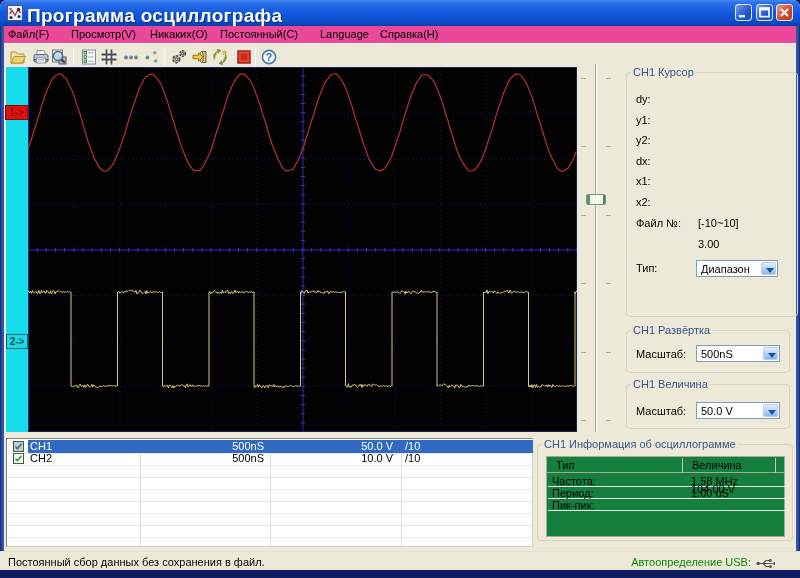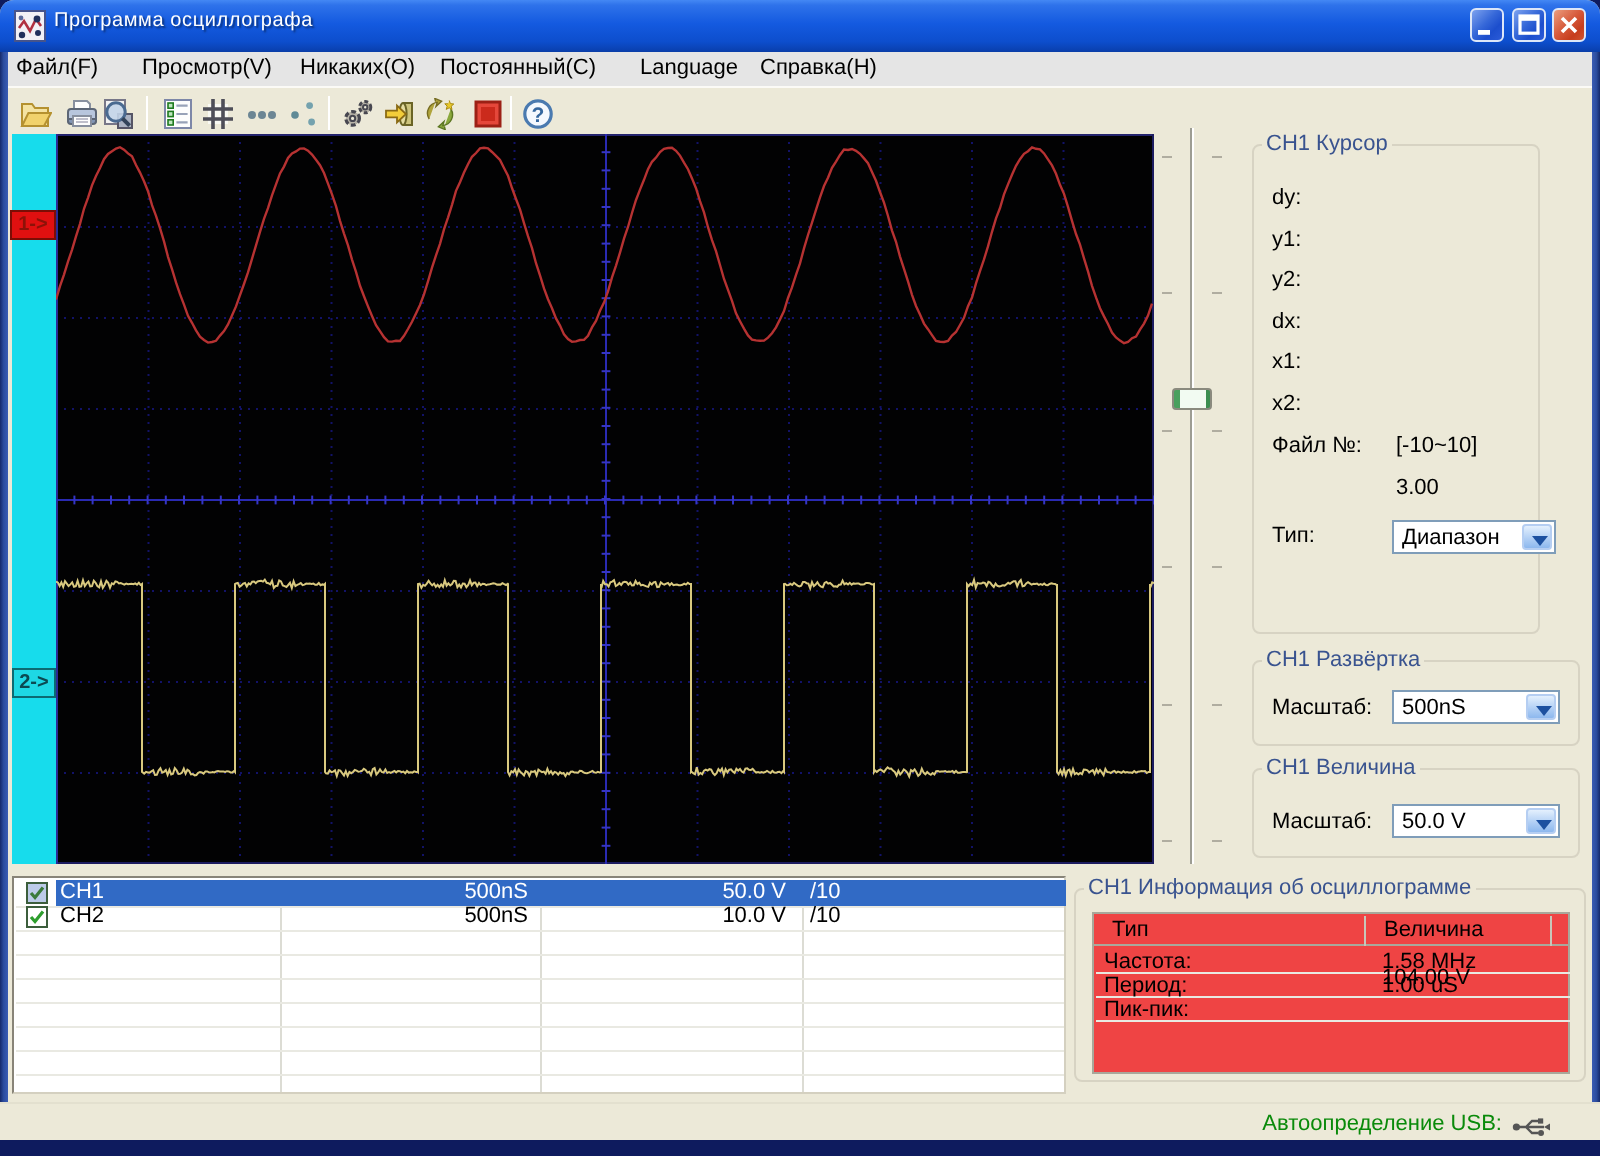--- a/index.html
+++ b/index.html
@@ -1,24 +1,24 @@
 <!DOCTYPE html>
 <html><head><meta charset="utf-8"><style>
 *{margin:0;padding:0;box-sizing:border-box}
 html,body{width:800px;height:578px;overflow:hidden}
 body{position:relative;background:#0e1b5e;font-family:"Liberation Sans",sans-serif;font-size:11px;color:#000}
 .abs{position:absolute}
 #win{position:absolute;left:0;top:0;width:800px;height:570px;background:#ece9d8;border-radius:7px 7px 0 0}
 #titlebar{position:absolute;left:0;top:0;width:800px;height:26px;border-radius:7px 7px 0 0;
  background:linear-gradient(180deg,#4488f4 0%,#2e72ea 10%,#145ae0 45%,#0d4ecd 80%,#0a41b2 96%,#0a3da6 100%)}
-#title{position:absolute;left:27px;top:5px;color:#fff;font-size:10px;font-weight:normal;text-shadow:1px 1px 1px #0a3076;letter-spacing:0.3px}
+#title{position:absolute;left:27px;top:5px;color:#fff;font-size:19px;font-weight:bold;text-shadow:1px 1px 1px #0a3076;letter-spacing:0.3px}
 .tbtn{position:absolute;top:4px;width:17px;height:17px;border-radius:3px;border:1px solid #dce6f8}
 .bblue{background:linear-gradient(135deg,#7da2ef 0%,#3567d8 45%,#1c4ecd 70%,#2b5bd8 100%)}
 .bred{background:linear-gradient(135deg,#eb9e7f 0%,#d75b3c 45%,#c63d1d 75%,#d0542f 100%)}
-#menubar{position:absolute;left:4px;top:26px;width:792px;height:17px;background:#e5e5e5}
+#menubar{position:absolute;left:4px;top:26px;width:792px;height:17px;background:#ec4899}
 .mitem{position:absolute;top:2px;font-size:11px}
 #toolbar{position:absolute;left:4px;top:43px;width:792px;height:23px;background:#ece9d8;border-top:1px solid #fbfaf6}
 .tsep{position:absolute;top:4px;width:1px;height:17px;background:#c6c3b2;border-right:1px solid #fff}
 .ticon{position:absolute;top:5px;width:16px;height:16px}
 #lborder{position:absolute;left:0;top:26px;width:4px;height:544px;background:linear-gradient(90deg,#15296a,#2b4c9e 45%,#3a5cb4)}
 #rborder{position:absolute;right:0;top:26px;width:4px;height:544px;background:linear-gradient(90deg,#3a5cb4,#2b4c9e 55%,#15296a)}
 #cyan{position:absolute;left:6px;top:67px;width:22px;height:365px;background:#17dcec}
 #scope{position:absolute;left:28px;top:67px}
 #m1{position:absolute;left:5px;top:105px;width:23px;height:15px;background:#e01010;border:1px solid #7c0d05;color:#8c1208;font-size:10px;font-weight:bold;line-height:13px;text-align:center}
 #m2{position:absolute;left:6px;top:334px;width:22px;height:15px;background:#1ed8e4;border:1px solid #0c6a72;color:#0b4a52;font-size:10px;font-weight:bold;line-height:13px;text-align:center}
@@ -31,21 +31,21 @@
 .combo{position:absolute;height:17px;background:#fff;border:1px solid #7f9db9;font-size:11px}
 .combo span{position:absolute;left:4px;top:2px}
 .cbtn{position:absolute;right:1px;top:1px;bottom:1px;width:15px;background:linear-gradient(180deg,#e4f0fd,#aecdf4 60%,#8db8ee);border-radius:2px;border:1px solid #b5cef2}
 .arr{position:absolute;left:3.5px;top:5px;width:0;height:0;border-left:4px solid transparent;border-right:4px solid transparent;border-top:5px solid #1c50a0}
 #btable{position:absolute;left:6px;top:438px;width:527px;height:109px;background:#fff;border-top:1px solid #888478;border-left:1px solid #888478;border-right:1px solid #d4d0c0;border-bottom:1px solid #d4d0c0}
 .vline{position:absolute;top:1px;width:1px;height:106px;background:#dcdcd4}
 .hline{position:absolute;left:1px;width:524px;height:1px;background:#e9e9e2}
 #selrow{position:absolute;left:21px;top:1px;width:505px;height:13px;background:#316ac5}
 .cell{position:absolute;font-size:11px;line-height:12px;white-space:nowrap}
 .cbx{position:absolute;width:11px;height:11px;background:#fff;border:1px solid #3c5e3c}
-#g4table{position:absolute;left:546px;top:456px;width:239px;height:81px;background:#ef4444;border:1px solid #a9a79a}
+#g4table{position:absolute;left:546px;top:456px;width:239px;height:81px;background:#15803d;border:1px solid #a9a79a}
 #statusbar{position:absolute;left:0px;top:551px;width:800px;height:19px;background:#ece9d8;border-top:1px solid #e3e0cf}
 #statustxt{position:absolute;left:8px;top:4px;font-size:11px}
 #usbtxt{position:absolute;right:49px;top:4px;font-size:11px;color:#0a8a0a}
 </style></head>
 <body>
 <div id="win"></div>
 <div id="titlebar">
  <svg class="abs" style="left:7px;top:5px" width="16" height="16">
   <rect x="0.5" y="0.5" width="15" height="15" fill="#f2f1f6" stroke="#46548c"></rect>
   <path d="M2.5 9 L5 5.5 L8 10.5 L11 4.5 L13.5 8" stroke="#b03040" stroke-width="1.3" fill="none"></path>
@@ -283,21 +283,21 @@
 <div class="tick" style="left:606px;top:146px"></div>
 <div class="tick" style="left:581px;top:215px"></div>
 <div class="tick" style="left:606px;top:215px"></div>
 <div class="tick" style="left:581px;top:283px"></div>
 <div class="tick" style="left:606px;top:283px"></div>
 <div class="tick" style="left:581px;top:352px"></div>
 <div class="tick" style="left:606px;top:352px"></div>
 <div class="tick" style="left:581px;top:420px"></div>
 <div class="tick" style="left:606px;top:420px"></div>
 <div id="slthumb"></div>
-<fieldset style="left:626px;top:66px;width:144px;height:251px">
+<fieldset style="left:626px;top:66px;width:172px;height:251px">
     <legend>CH1 Курсор</legend>
   </fieldset>
 <div class="lbl" style="left:636px;top:93px">dy:</div>
 <div class="lbl" style="left:636px;top:113.5px">y1:</div>
 <div class="lbl" style="left:636px;top:134px">y2:</div>
 <div class="lbl" style="left:636px;top:154.5px">dx:</div>
 <div class="lbl" style="left:636px;top:175px">x1:</div>
 <div class="lbl" style="left:636px;top:195.5px">x2:</div>
 <div class="lbl" style="left:636px;top:216.5px">Файл №:</div>
 <div class="lbl" style="left:698px;top:216.5px">[-10~10]</div>
@@ -378,20 +378,21 @@
   <div class="hline" style="top:41px;width:237px"></div>
   <div class="hline" style="top:53px;width:237px"></div>
   <div class="cell" style="left:5px;top:18px">Частота:</div>
     <div class="cell" style="left:144px;top:18px">1.58 MHz</div>
   <div class="cell" style="left:5px;top:30px">Период:</div>
     <div class="cell" style="left:144px;top:30px">1.00 uS</div>
   <div class="cell" style="left:5px;top:42px">Пик-пик:</div>
     <div class="cell" style="left:144px;top:26px">104.00 V</div>
 </div>
 <div id="statusbar">
+ <div id="statustxt">Постоянный сбор данных без сохранения в файл.</div>
  <div id="usbtxt">Автоопределение USB:</div>
  <svg class="abs" style="left:756px;top:6px" width="20" height="11" viewBox="0 0 20 11">
   <circle cx="2.2" cy="5.5" r="1.8" fill="#555"></circle>
   <path d="M3.5 5.5 H16 M7 5.5 L10 2.5 H13 M7 5.5 L10 8.5 H13" stroke="#555" stroke-width="1.2" fill="none"></path>
   <rect x="13" y="1.2" width="2.6" height="2.6" fill="#555"></rect>
   <circle cx="14.5" cy="8.5" r="1.5" fill="#555"></circle>
   <path d="M16 5.5 l3-1.8 v3.6 z" fill="#555"></path>
  </svg>
 </div>
 

